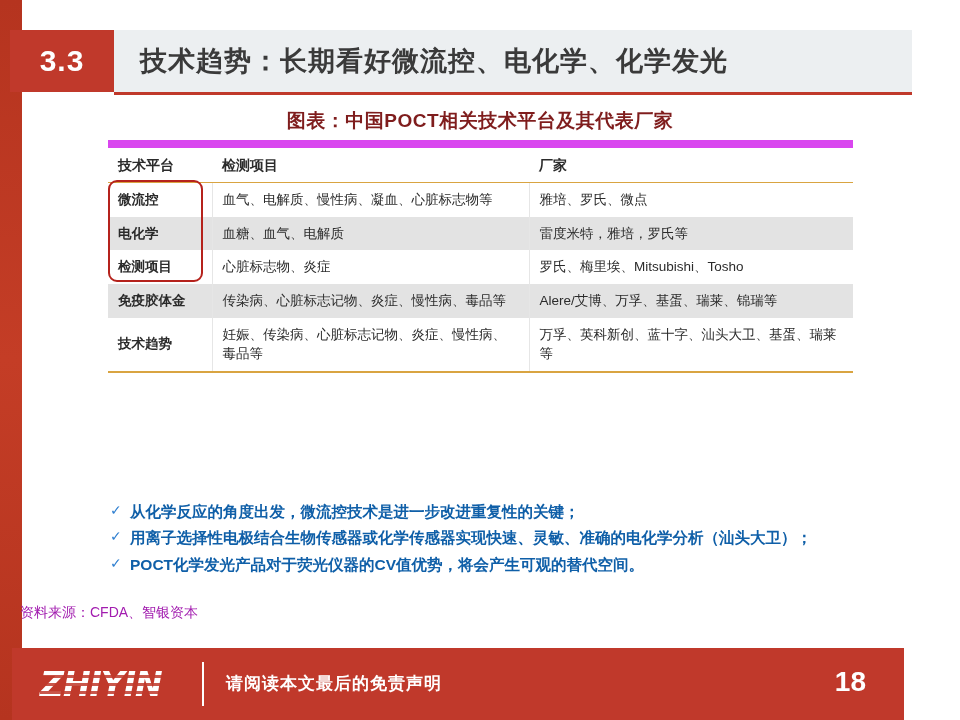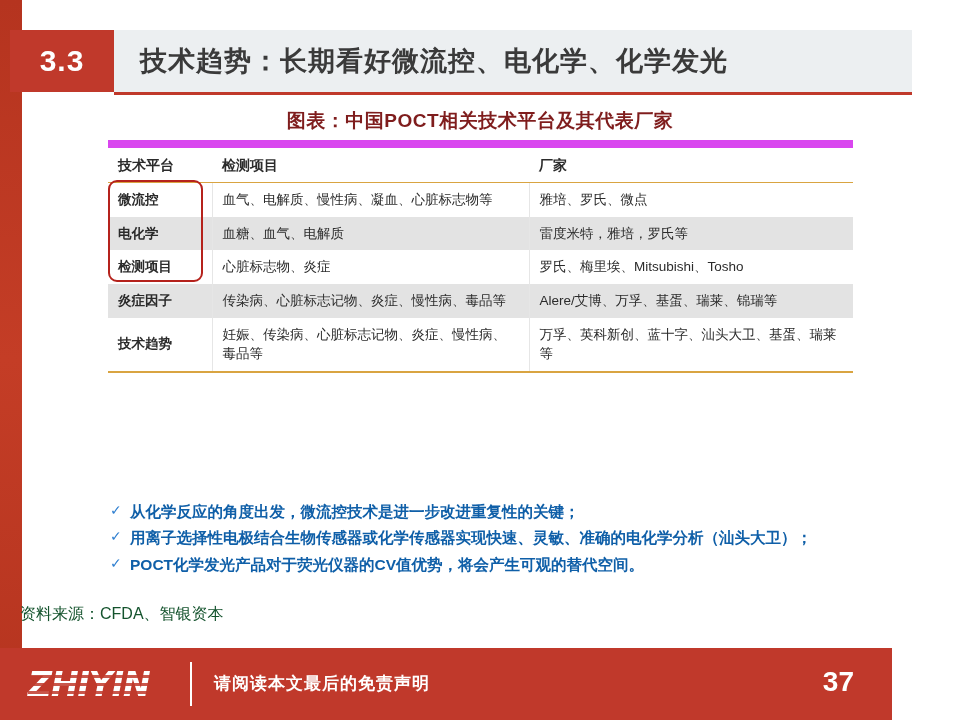--- a/index.html
+++ b/index.html
@@ -170,28 +170,28 @@
     font-size: 15.5px;
     font-weight: bold;
     line-height: 1.5;
   }
 
   
   .source {
     position: absolute;
     left: 20px;
     top: 604px;
-    font-size: 16px;
-    color: #14532d;
+    font-size: 14px;
+    color: #a21caf;
   }
 
   
   .footer {
     position: absolute;
-    left: 0;
+    left: 12px;
     bottom: 0;
     width: 892px;
     height: 72px;
     background: #c0392b;
     text-align: center;
   }
   .footer-logo {
     position: absolute;
     left: 28px;
     top: 14px;
@@ -288,21 +288,21 @@
         <td class="col1 sep-left">电化学</td>
         <td class="sep-left">血糖、血气、电解质</td>
         <td>雷度米特，雅培，罗氏等</td>
       </tr>
       <tr class="plain">
         <td class="col1 sep-left">检测项目</td>
         <td class="sep-left">心脏标志物、炎症</td>
         <td>罗氏、梅里埃、Mitsubishi、Tosho</td>
       </tr>
       <tr class="shaded">
-        <td class="col1 sep-left">炎症因子</td>
+        <td class="col1 sep-left">免疫胶体金</td>
         <td class="sep-left">传染病、心脏标志记物、炎症、慢性病、毒品等</td>
         <td>Alere/艾博、万孚、基蛋、瑞莱、锦瑞等</td>
       </tr>
       <tr class="plain">
         <td class="col1 sep-left">技术趋势</td>
         <td class="sep-left">妊娠、传染病、心脏标志记物、炎症、慢性病、毒品等</td>
         <td>万孚、英科新创、蓝十字、汕头大卫、基蛋、瑞莱等</td>
       </tr>
     </tbody>
   </table>
@@ -327,14 +327,14 @@
 
 <div class="source">资料来源：CFDA、智银资本</div>
 
 <div class="footer">
   <div class="footer-logo">
     <span class="logo-text">ZHIYIN</span>
     <span class="logo-stripes"></span>
   </div>
   <div class="footer-divider"></div>
   <div class="footer-note">请阅读本文最后的免责声明</div>
-  <div class="page-num">37</div>
+  <div class="page-num">18</div>
 </div>
 
 </body></html>

